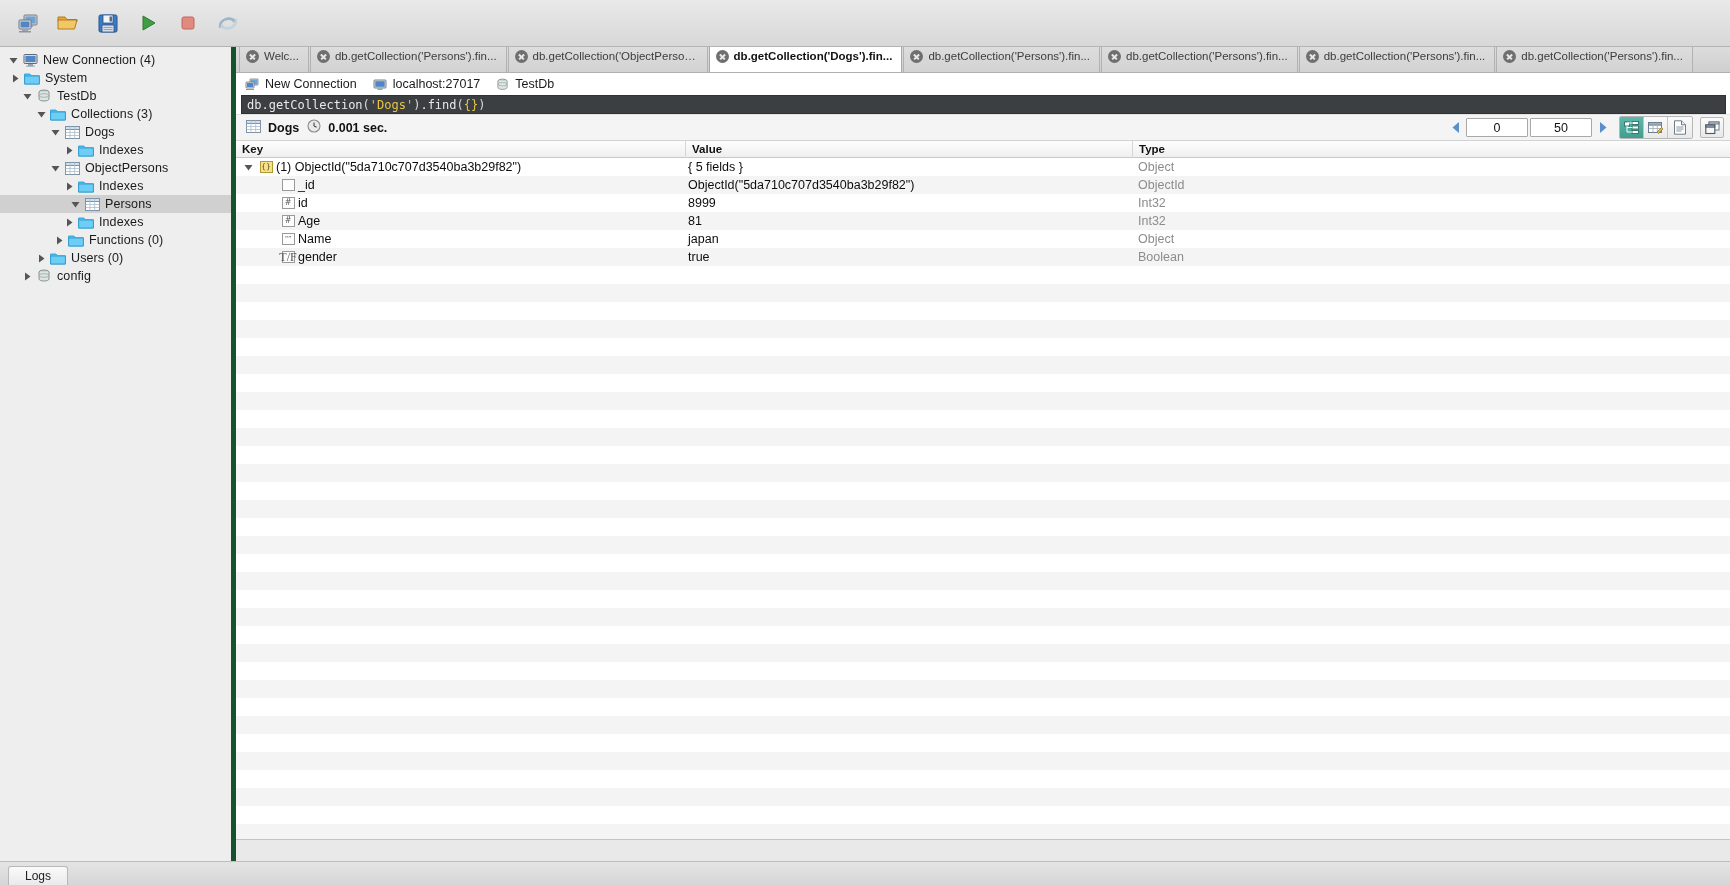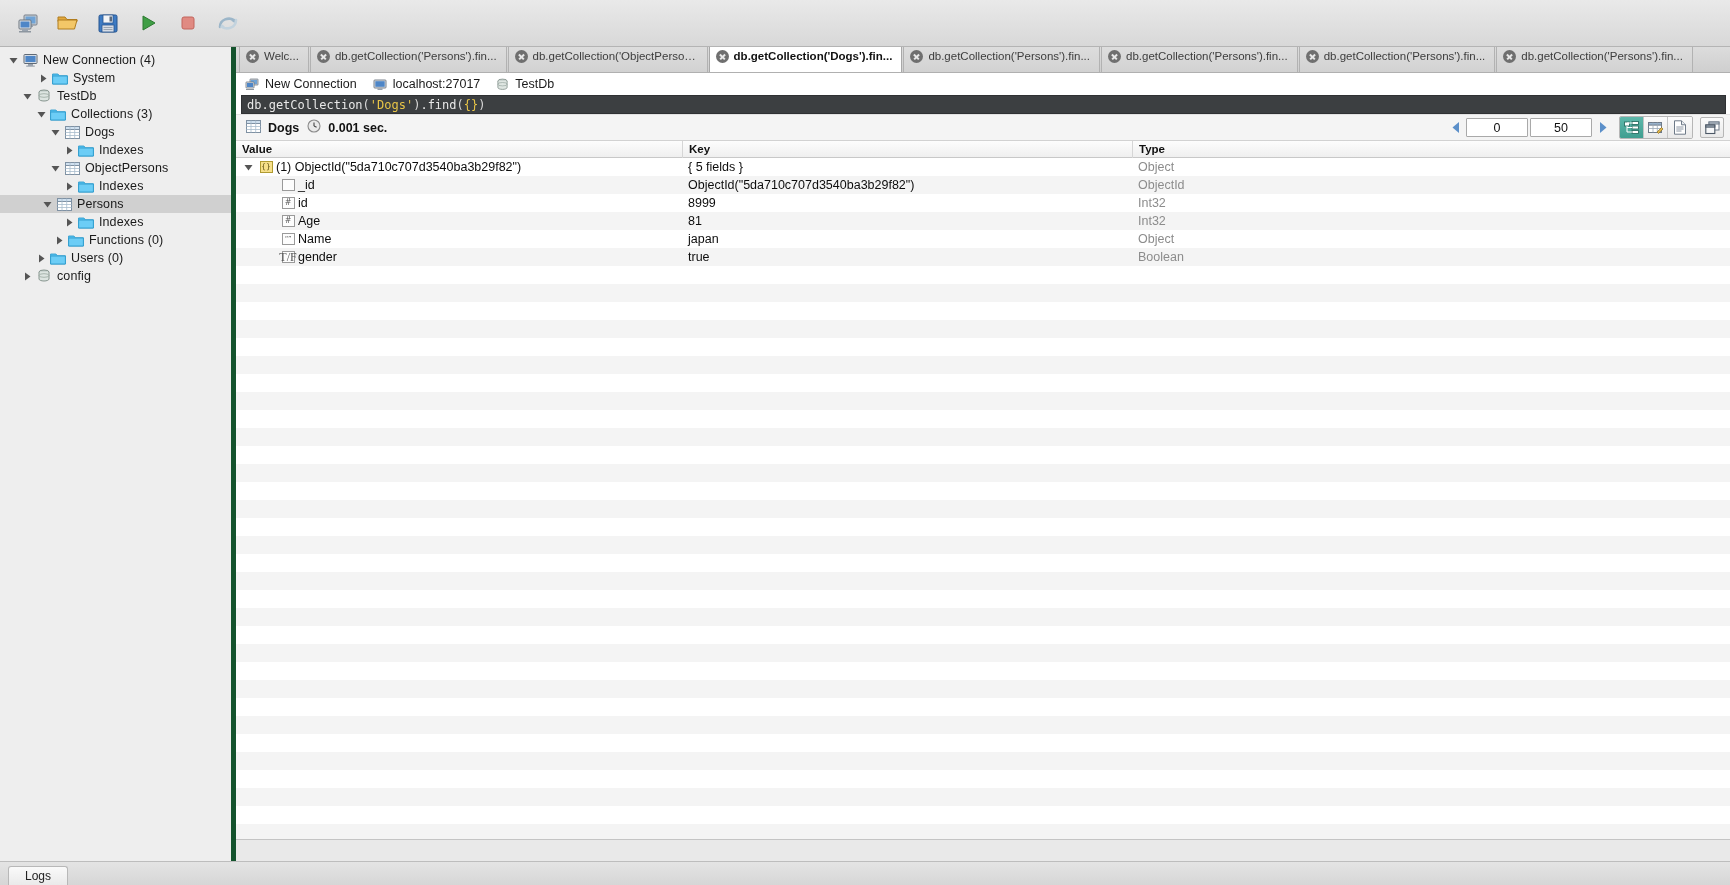--- a/index.html
+++ b/index.html
@@ -329,21 +329,21 @@
             <span class="t-icon">
               <svg width="15" height="14" viewBox="0 0 15 14">
                 <rect x="1" y="1.5" width="13" height="9" rx="0.8" fill="#e2e5e9" stroke="#5f6975" stroke-width="1"></rect>
                 <rect x="2.4" y="2.9" width="10.2" height="6.2" fill="#4e86c7"></rect>
                 <rect x="5" y="11" width="5" height="1.8" fill="#97a1ad"></rect>
                 <rect x="3.2" y="12.6" width="8.6" height="1" fill="#8b95a1"></rect>
               </svg>
             </span>
             <span class="t-label">New Connection (4)</span>
           </div>
-          <div class="tree-row" style="padding-left:36px">
+          <div class="tree-row" style="padding-left:8px">
             <span class="twisty">
               <svg width="9" height="9" viewBox="0 0 9 9">
                 <path d="M2 0.5 V8.5 L7.5 4.5 Z" fill="#555"></path>
               </svg>
             </span>
             <span class="t-icon">
               <svg width="16" height="13" viewBox="0 0 16 13">
                 <path d="M0.6 2 h5.3 l1.5 1.8 h8 V12 H0.6 Z" fill="#57c3f2" stroke="#2f9ccd" stroke-width="0.9"></path>
                 <path d="M0.6 4 h14.8 V12 H0.6 Z" fill="#6ccdf6" stroke="#2f9ccd" stroke-width="0.9"></path>
               </svg>
@@ -436,21 +436,21 @@
               </svg>
             </span>
             <span class="t-icon">
               <svg width="16" height="13" viewBox="0 0 16 13">
                 <path d="M0.6 2 h5.3 l1.5 1.8 h8 V12 H0.6 Z" fill="#57c3f2" stroke="#2f9ccd" stroke-width="0.9"></path>
                 <path d="M0.6 4 h14.8 V12 H0.6 Z" fill="#6ccdf6" stroke="#2f9ccd" stroke-width="0.9"></path>
               </svg>
             </span>
             <span class="t-label">Indexes</span>
           </div>
-          <div class="tree-row selected" style="padding-left:40px">
+          <div class="tree-row selected" style="padding-left:68px">
             <span class="twisty">
               <svg width="9" height="9" viewBox="0 0 9 9">
                 <path d="M0.5 2 H8.5 L4.5 7.5 Z" fill="#555"></path>
               </svg>
             </span>
             <span class="t-icon">
               <svg width="15" height="13" viewBox="0 0 15 13">
                 <rect x="0.5" y="0.5" width="14" height="12" fill="#ffffff" stroke="#7f91a3" stroke-width="1"></rect>
                 <rect x="0.5" y="0.5" width="14" height="3" fill="#cfe0ef" stroke="#7f91a3" stroke-width="1"></rect>
                 <line x1="5" y1="0.5" x2="5" y2="12.5" stroke="#a8bccd" stroke-width="0.8"></line>
@@ -678,22 +678,22 @@
               <rect x="4" y="1" width="10" height="2" fill="#c4cdd6" stroke="#6e7a88" stroke-width="1"></rect>
               <rect x="0.8" y="4" width="9" height="8.5" fill="#f6f7f8" stroke="#4c5866" stroke-width="1.1"></rect>
               <rect x="0.8" y="4" width="9" height="2.1" fill="#aab6c2" stroke="#4c5866" stroke-width="1.1"></rect>
             </svg>
           </div>
         </div>
       </div>
 
       <div class="grid">
         <div class="grid-head">
+          <div class="gh-cell col-key">Key</div>
           <div class="gh-cell col-val">Value</div>
-          <div class="gh-cell col-key">Key</div>
           <div class="gh-cell col-type" style="border-right:none;">Type</div>
         </div>
         <div class="grid-body" id="grid-host">
             <div class="grow">
               <div class="gc col-key">
                 <span class="row-twisty">
                   <svg width="9" height="9" viewBox="0 0 9 9">
                     <path d="M0.5 2 H8.5 L4.5 7.5 Z" fill="#555"></path>
                   </svg>
                 </span>

